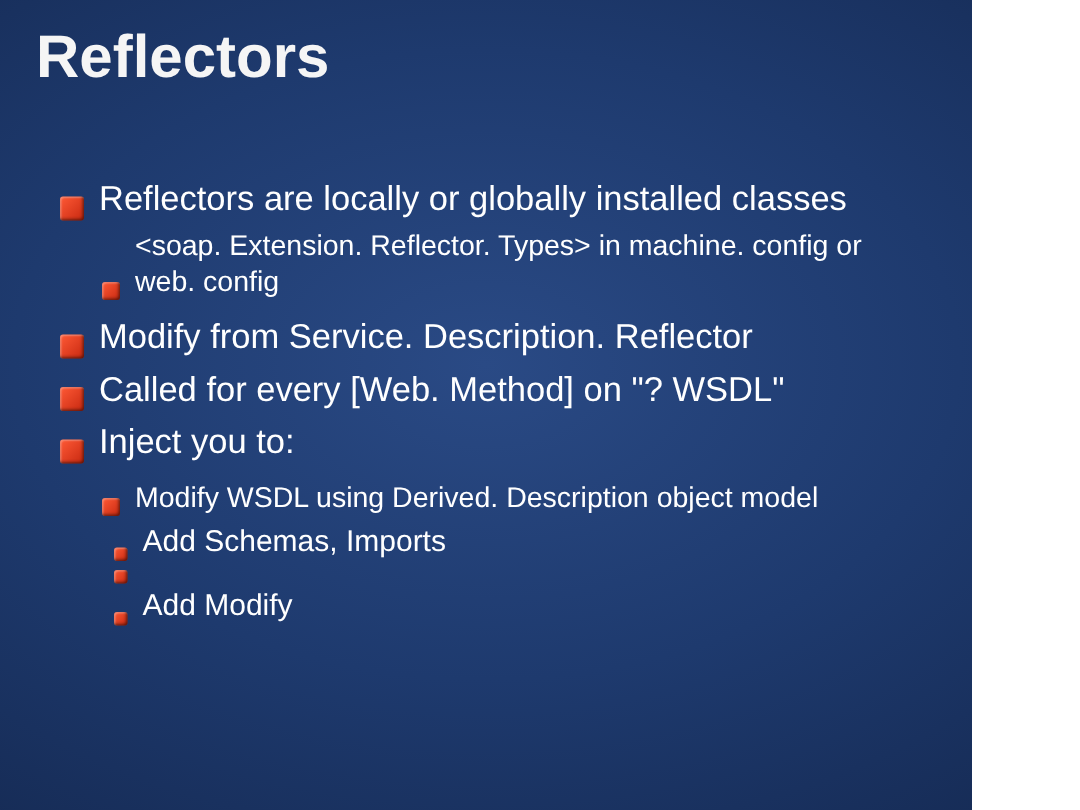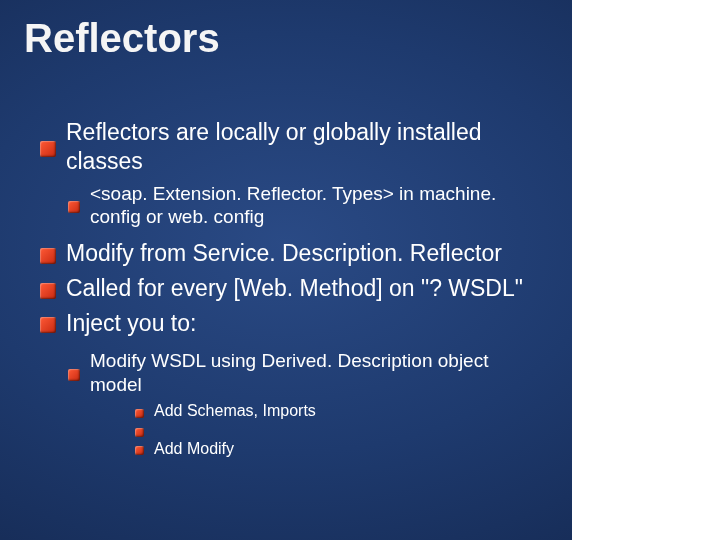--- a/index.html
+++ b/index.html
@@ -1,25 +1,25 @@
 <!DOCTYPE html>
 <html><head>
 <meta charset="utf-8">
 <style>
   html,body{margin:0;padding:0;width:720px;height:540px;overflow:hidden;font-family:Arial,Helvetica,sans-serif}
-  .slide{width:572px;height:540px;background:radial-gradient(ellipse 900px 600px at 50% 45%,#2a4a85 0%,#1e3a6e 35%,#142850 70%,#0d1d3d 100%);color:#fff;position:relative;box-sizing:border-box}
+  .slide{width:648px;height:540px;background:radial-gradient(ellipse 900px 600px at 50% 45%,#2a4a85 0%,#1e3a6e 35%,#142850 70%,#0d1d3d 100%);color:#fff;position:relative;box-sizing:border-box}
   .title{position:absolute;left:24px;top:16px;font-size:40px;font-weight:bold;color:#f5f5f5}
   .content{position:absolute;left:40px;top:118px;right:30px}
-  .b{display:flex;align-items:center;margin-bottom:6px}
+  .b{display:flex;align-items:flex-end;margin-bottom:6px}
   .b .m{flex-shrink:0;width:16px;height:16px;background:linear-gradient(135deg,#ff5a36,#c72810);border-radius:2px;box-shadow:inset -1px -1px 2px rgba(0,0,0,.5),inset 1px 1px 1px rgba(255,255,255,.3);margin-right:10px;margin-top:5px}
   .b.s1 .m{width:12px;height:12px;margin-top:4px}
   .b.s2 .m{width:9px;height:9px;margin-top:4px}
   .b.lv0{margin-left:0;font-size:23px;line-height:1.25}
   .b.lv1{margin-left:28px;font-size:19px;line-height:1.25;margin-bottom:4px}
-  .b.lv2{margin-left:95px;font-size:16px;line-height:1.3;margin-bottom:2px}
+  .b.lv2{margin-left:36px;font-size:20px;line-height:1.3;margin-bottom:2px}
   .sp{height:6px}
 </style>
 </head>
 <body>
 
 <div class="slide">
   <div class="title">Reflectors</div>
   <div class="content" id="content">
       <div class="b lv0">
         <span class="m"></span>

